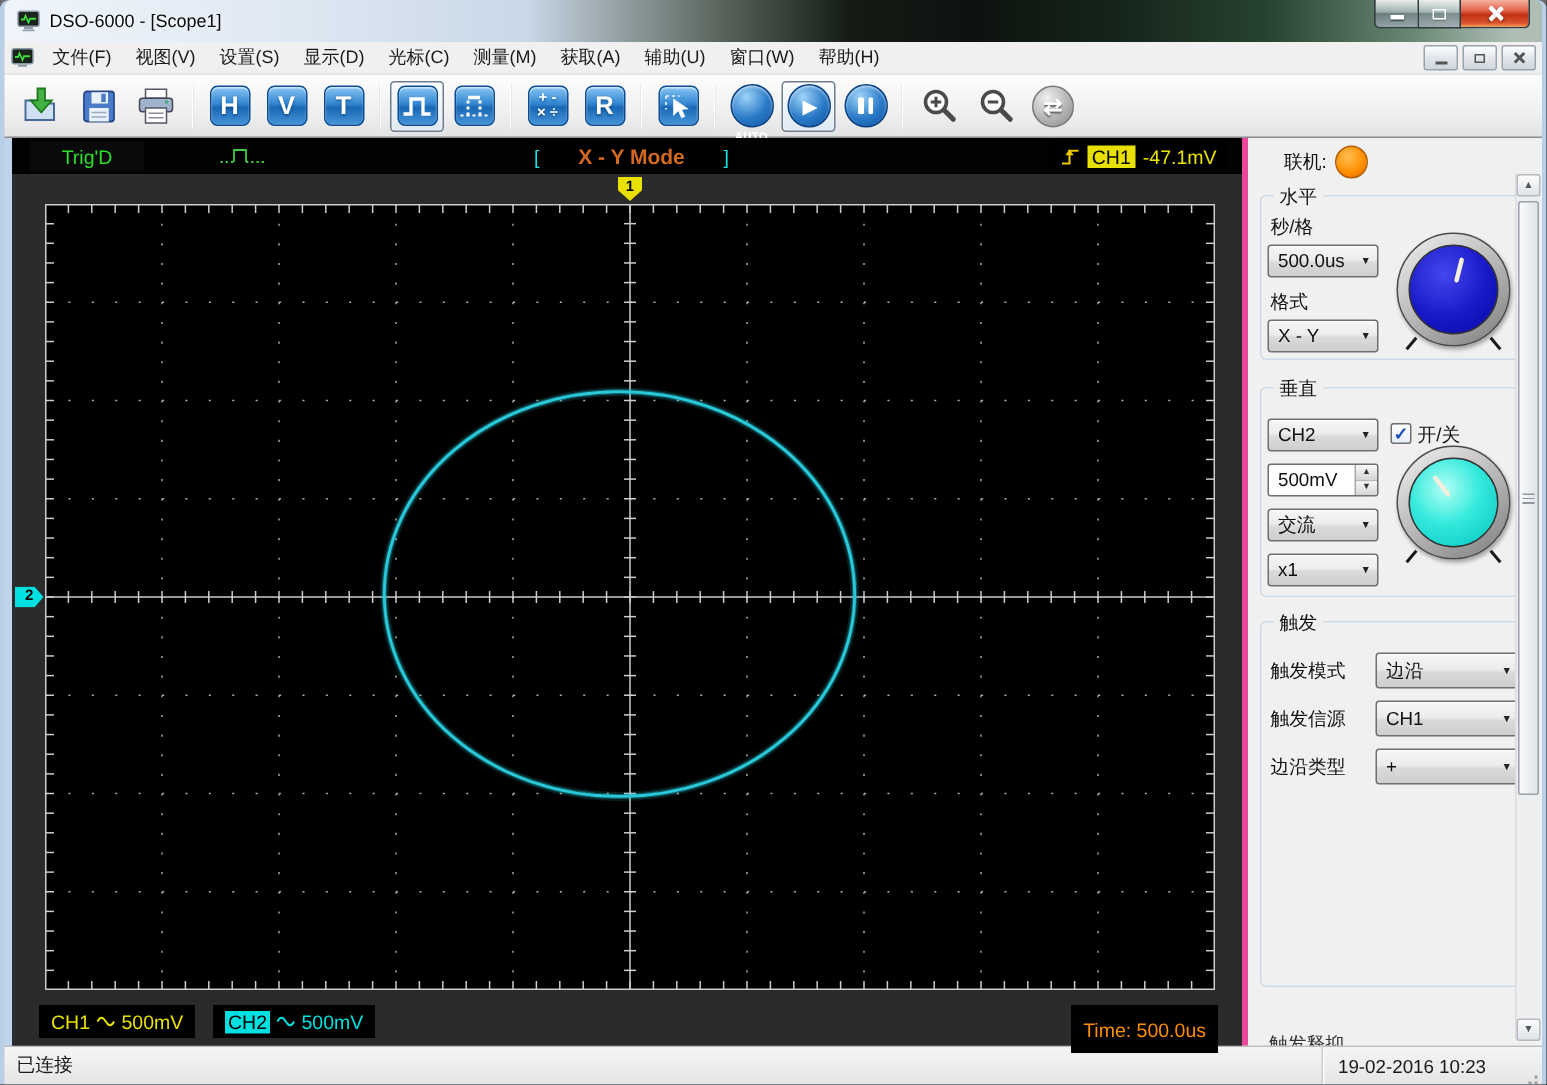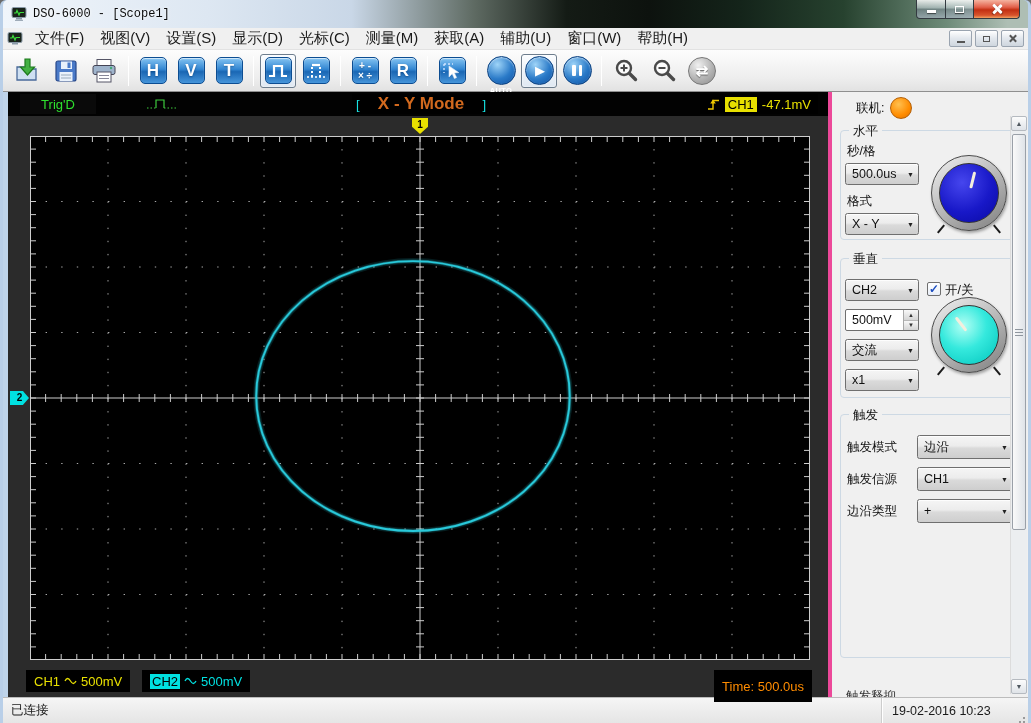--- a/index.html
+++ b/index.html
@@ -3,34 +3,34 @@
 <meta charset="utf-8">
 <style>
   html,body{margin:0;padding:0;background:#6b6b6b;}
   body{font-family:"Liberation Sans",sans-serif;-webkit-font-smoothing:antialiased;}
   *{box-sizing:border-box;}
   .window{position:relative;width:1031px;height:723px;background:#b9cfe8;padding:0 3px 3px 3px;border-radius:6px 6px 0 0;box-shadow:inset 0 0 0 1px #50masked;overflow:hidden;}
   
   .titlebar{position:relative;height:28px;border-radius:5px 5px 0 0;
     background:linear-gradient(90deg,#f0f5fb 0%,#dde7f2 20%,#c9d7e7 34%,#5e6a62 46%,#141b15 55%,#0d120e 63%,#14241a 72%,#27422f 82%,#6d8a78 92%,#aebeb4 98%);
     display:flex;align-items:center;padding-left:8px;}
-  .titlebar .title{font-size:12px;color:#0a0a0a;margin-left:6px;text-shadow:0 0 3px #ffffffcc, 0 0 6px #ffffff99;font-family:Liberation Mono, monospace;}
+  .titlebar .title{font-size:12px;color:#0a0a0a;margin-left:6px;text-shadow:0 0 3px #ffffffcc, 0 0 6px #ffffff99;}
   .capbtns{position:absolute;top:0;right:8px;display:flex;}
   .capbtn{height:19px;border:1px solid #333a40;border-top:none;display:flex;align-items:center;justify-content:center;}
   .capbtn.bmin{width:30px;border-radius:0 0 0 4px;background:linear-gradient(rgba(255,255,255,.85),rgba(205,215,225,.55) 45%,rgba(120,132,145,.55) 50%,rgba(170,182,195,.7));}
   .capbtn.bmax{width:28px;border-left:none;background:linear-gradient(rgba(255,255,255,.85),rgba(205,215,225,.55) 45%,rgba(120,132,145,.55) 50%,rgba(170,182,195,.7));}
   .capbtn.bclose{width:46px;border-left:none;border-radius:0 0 4px 0;background:linear-gradient(#f5b3a0,#e2604a 40%,#c22f12 55%,#d8542c 85%,#f0a060);}
   .gmin{width:9px;height:3px;background:#fff;box-shadow:0 1px 1px #00000088;margin-top:5px;}
   .gmax{width:9px;height:7px;border:1px solid #fff;box-shadow:0 1px 1px #00000088;}
   .gx{position:relative;width:12px;height:12px;}
   .gx::before,.gx::after{content:'';position:absolute;left:5px;top:0;width:2.5px;height:12px;background:#fff;border-radius:1px;box-shadow:0 1px 1px #00000066;}
   .gx::before{transform:rotate(45deg);} .gx::after{transform:rotate(-45deg);}
   
   .menubar{height:22px;background:#f0f0f0;display:flex;align-items:center;padding:0 4px;border-bottom:1px solid #e2e2e2;}
-  .menubar .mitem{font-size:15px;color:#1a1a1a;padding:2px 8px;cursor:default;}
+  .menubar .mitem{font-size:12px;color:#1a1a1a;padding:2px 8px;cursor:default;}
   .mdibtns{margin-left:auto;display:flex;align-items:center;}
   .mdibtn{width:23px;height:17px;border:1px solid #9aa4b0;border-radius:2px;background:linear-gradient(#ffffff,#e2e7ed 50%,#cfd6de);margin-left:3px;display:flex;align-items:center;justify-content:center;color:#444;}
   .gm-min{width:8px;height:2px;background:#555;margin-top:7px;}
   .gm-rest{width:7px;height:6px;border:1px solid #555;}
   .gm-x{position:relative;width:9px;height:9px;}
   .gm-x::before,.gm-x::after{content:'';position:absolute;left:4px;top:0;width:2px;height:9px;background:#555;}
   .gm-x::before{transform:rotate(45deg);} .gm-x::after{transform:rotate(-45deg);}
   
   .toolbar{height:42px;background:linear-gradient(#fdfdfd,#ededed 70%,#e2e2e2);border-bottom:1px solid #8f8f8f;display:flex;align-items:center;padding:0 6px;}
   .tbtn{width:36px;height:34px;border-radius:3px;display:flex;align-items:center;justify-content:center;margin:0 1px;}
@@ -44,21 +44,21 @@
   .pausebars{display:flex;gap:3px;} .pausebars i{width:3.5px;height:11px;background:#fff;border-radius:1px;}
   .mathtxt{font-size:10px;font-weight:bold;line-height:1;text-align:center;}
   
   .main{display:flex;height:605px;background:#bfd4ea;padding-left:5px;}
   .scope{width:820px;background:#2b2b2b;position:relative;display:flex;flex-direction:column;}
   .infostrip{height:24px;background:#020202;position:relative;}
   .trigd{position:absolute;left:12px;top:2px;width:76px;height:20px;background:#0a0a0a;color:#2ee02e;font-size:13px;display:flex;align-items:center;justify-content:center;}
   .stripulse{position:absolute;left:138px;top:4px;}
   .modebox{position:absolute;left:344px;top:2px;width:138px;height:20px;background:#000;display:flex;align-items:center;justify-content:space-between;padding:0 4px;}
   .modebox .bk{color:#17e3e3;font-size:13px;}
-  .modebox .mtext{color:#d2691e;font-size:17px;font-weight:bold;}
+  .modebox .mtext{color:#d2691e;font-size:14px;font-weight:bold;}
   .trigreadout{position:absolute;right:10px;top:2px;height:20px;background:#000;display:flex;align-items:center;gap:5px;padding:0 7px;font-size:13px;}
   .ch1chip{background:#e8e000;color:#000;padding:0 3px;font-size:13px;}
   .trigval{color:#e8e000;}
   .gridwrap{height:551px;position:relative;}
   .gridsvg{position:absolute;left:22px;top:20px;}
   .marker1{position:absolute;left:404px;top:2px;width:16px;height:16px;background:#e8e400;color:#000;font-size:10px;font-weight:bold;text-align:center;line-height:13px;clip-path:polygon(0 0,100% 0,100% 55%,50% 100%,0 55%);}
   .marker2{position:absolute;left:2px;top:275px;width:19px;height:14px;background:#00dede;color:#000;font-size:10px;font-weight:bold;text-align:center;line-height:14px;clip-path:polygon(0 0,68% 0,100% 50%,68% 100%,0 100%);}
   .labelstrip{height:30px;position:relative;background:#2b2b2b;}
   .chbox{position:absolute;top:3px;height:22px;background:#000;display:flex;align-items:center;gap:4px;padding:0 8px;font-size:13px;}
   .timebox{position:absolute;right:16px;top:3px;height:32px;background:#000;display:flex;align-items:center;padding:0 8px;font-size:13px;color:#ff8c00;}

